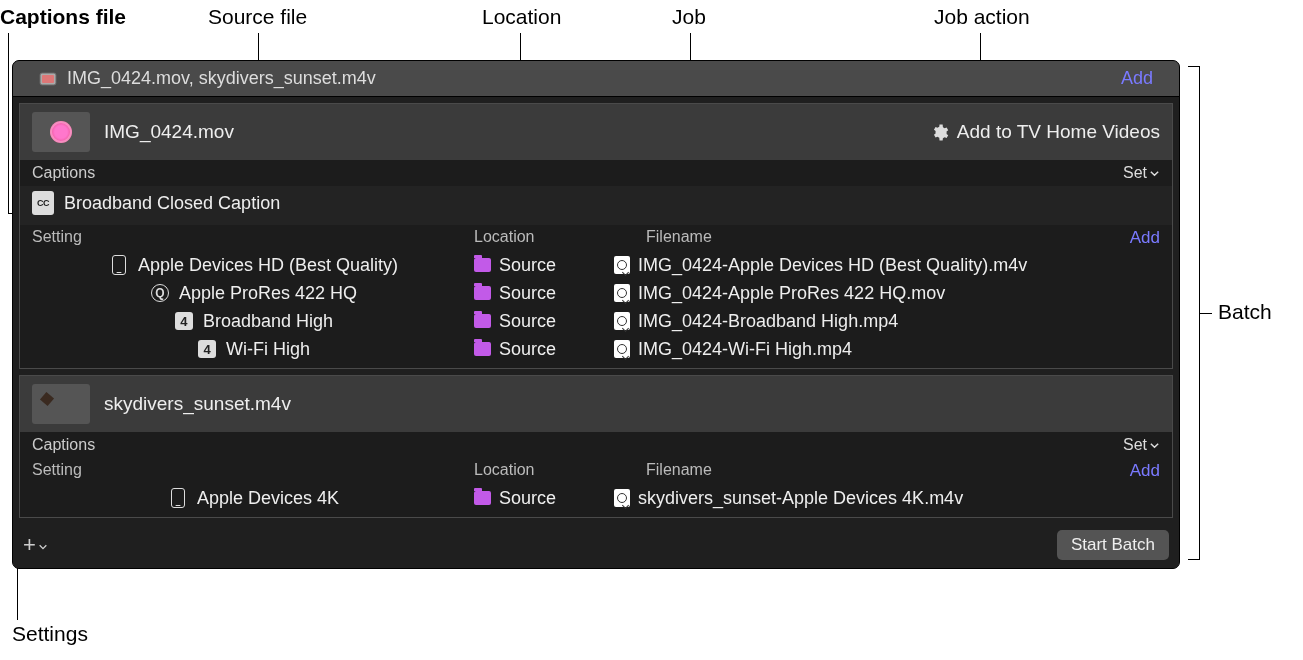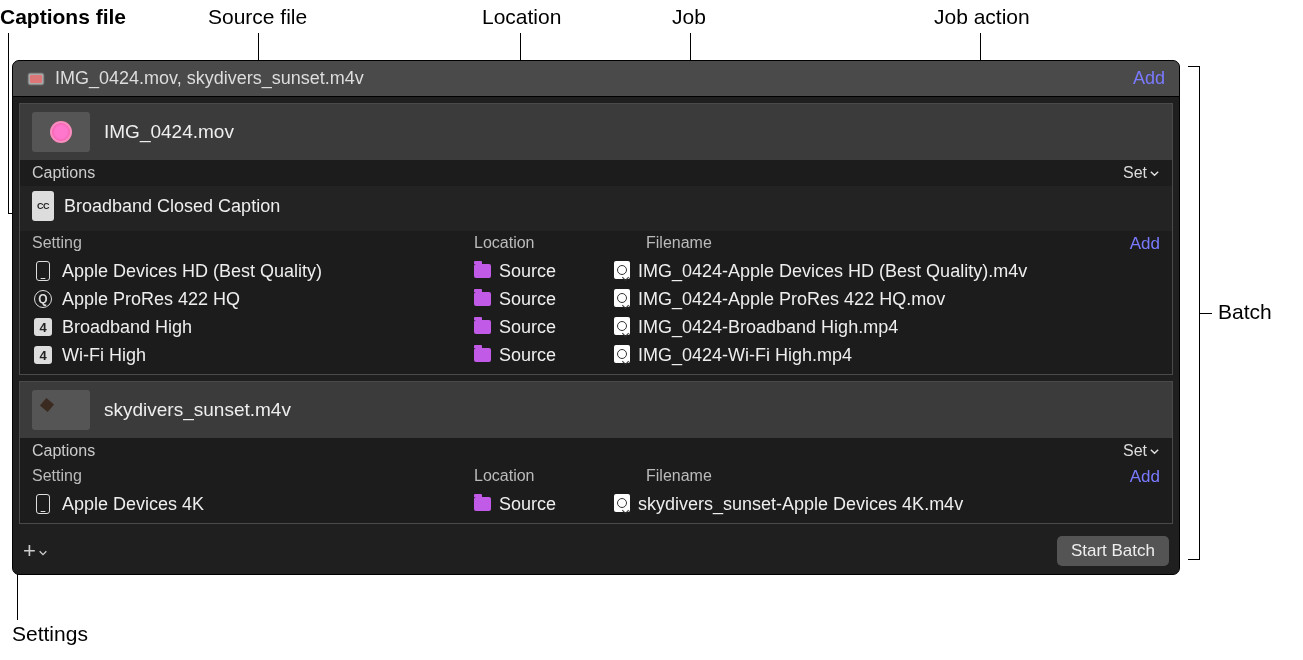--- a/index.html
+++ b/index.html
@@ -45,21 +45,21 @@
       background: #1f1f1f;
       border-radius: 7px;
       overflow: hidden;
       border: 1px solid #000;
     }
     
     .batch-header {
       display: flex;
       align-items: center;
       height: 36px;
-      padding: 0 14px;
+      padding: 0 26px;
       background: #4a4a4a;
       color: #ddd;
       font-size: 18px;
       border-bottom: 1px solid #000;
     }
     .batch-header .batch-icon {
       width: 18px; height: 18px;
       margin-right: 10px;
       display:flex;align-items:center;justify-content:center;
     }
@@ -122,21 +122,21 @@
     
     .captions-file {
       display: flex;
       align-items: center;
       padding: 5px 12px 10px 12px;
       font-size: 18px;
       color: #eee;
       gap: 10px;
     }
     .cc-icon {
-      width: 22px; height: 30px;
+      width: 22px; height: 24px;
       border-radius: 3px;
       background: #ddd;
       color:#1c1c1c;
       font-size: 9px;
       font-weight: bold;
       display:flex;align-items:center;justify-content:center;
       letter-spacing: -0.5px;
     }
     
     .table-header {
@@ -159,25 +159,25 @@
       font-size: 18px;
       background: #1c1c1c;
     }
     .settings-row:nth-child(even){}
     .settings-row .sicon {
       width: 22px; height: 22px;
       margin-right: 8px;
       display: inline-flex; align-items: center; justify-content: center;
       font-size: 13px;
     }
-    .settings-row .setting { width: 442px; display:flex; align-items:center; }
+    .settings-row .setting { width: 442px; display:flex; align-items:center;justify-content:center; }
     .settings-row .location { width: 140px; display:flex; align-items:center; gap: 8px; }
     .folder-icon { width: 17px; height: 14px; background: #c25ae8; border-radius: 2px; position:relative; }
     .folder-icon::before { content:''; position:absolute; top:-3px; left:0; width:8px; height:3px; background:#c25ae8; border-radius:1px 1px 0 0; }
-    .settings-row .filename { flex: 1; display:flex; gap: 8px; }
+    .settings-row .filename { flex: 1; display:flex; align-items:center; gap: 8px; }
     .file-icon { width:16px; height:18px; background:#fff; border-radius:2px; position:relative; display:flex;align-items:center;justify-content:center; }
     .file-icon::after { content:''; width:8px; height:8px; border:1.5px solid #333; border-radius:50%; display:block; position:relative; }
     .file-icon::before { content:''; position:absolute; bottom:-1px; width:4px; height:4px; border-bottom:1.5px solid #333; border-right:1.5px solid #333; transform:rotate(45deg); left:9px; }
     
     .panel-footer {
       display:flex;
       align-items:center;
       padding: 6px 10px 8px 10px;
       background: #1f1f1f;
     }
@@ -252,20 +252,28 @@
         </svg>
     </span>
     <span>IMG_0424.mov, skydivers_sunset.m4v</span>
     <span class="add">Add</span>
   </div>
 
   <div class="job">
     <div class="job-header">
       <div class="thumb thumb-flower"></div>
       <span class="title">IMG_0424.mov</span>
+      <div class="action">
+        <span>
+          <svg width="19" height="19" viewBox="0 0 24 24" fill="#ddd">
+              <path d="M12 8a4 4 0 100 8 4 4 0 000-8zm9 4a8.9 8.9 0 00-.1-1.3l2.1-1.6-2-3.5-2.5 1a9 9 0 00-2.2-1.3L16 2h-4l-.3 2.7a9 9 0 00-2.2 1.3l-2.5-1-2 3.5 2.1 1.6A8.9 8.9 0 007 12c0 .4 0 .9.1 1.3L5 14.9l2 3.5 2.5-1a9 9 0 002.2 1.3L12 22h4l.3-2.7a9 9 0 002.2-1.3l2.5 1 2-3.5-2.1-1.6c.1-.4.1-.9.1-1.3z"></path>
+            </svg>
+        </span>
+        <span>Add to TV Home Videos</span>
+      </div>
     </div>
 
     <div class="captions-row">
       <span class="label">Captions</span>
       <div class="set">
         <span>Set</span>
         <span>
           <svg width="11" height="11" viewBox="0 0 12 12">
               <path d="M2 4l4 4 4-4" stroke="#ddd" stroke-width="1.6" fill="none"></path>
             </svg>

